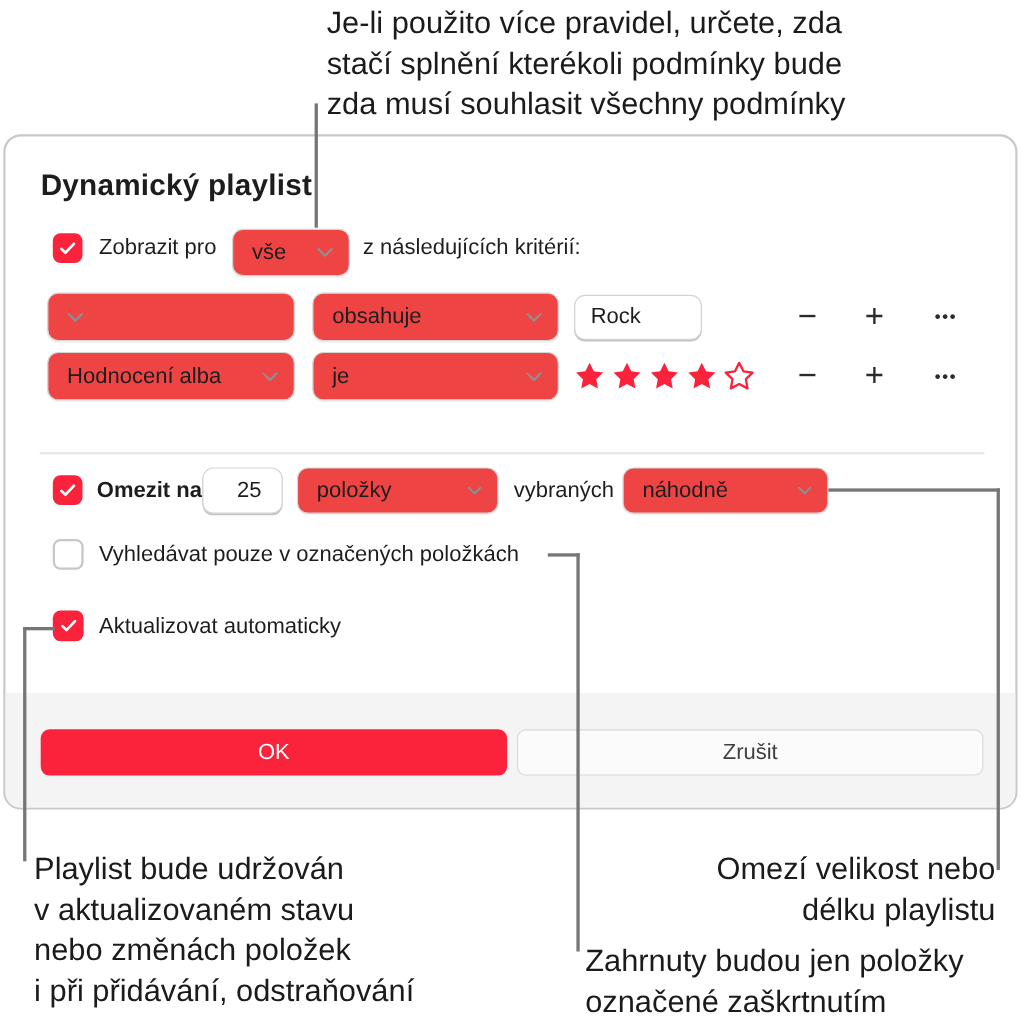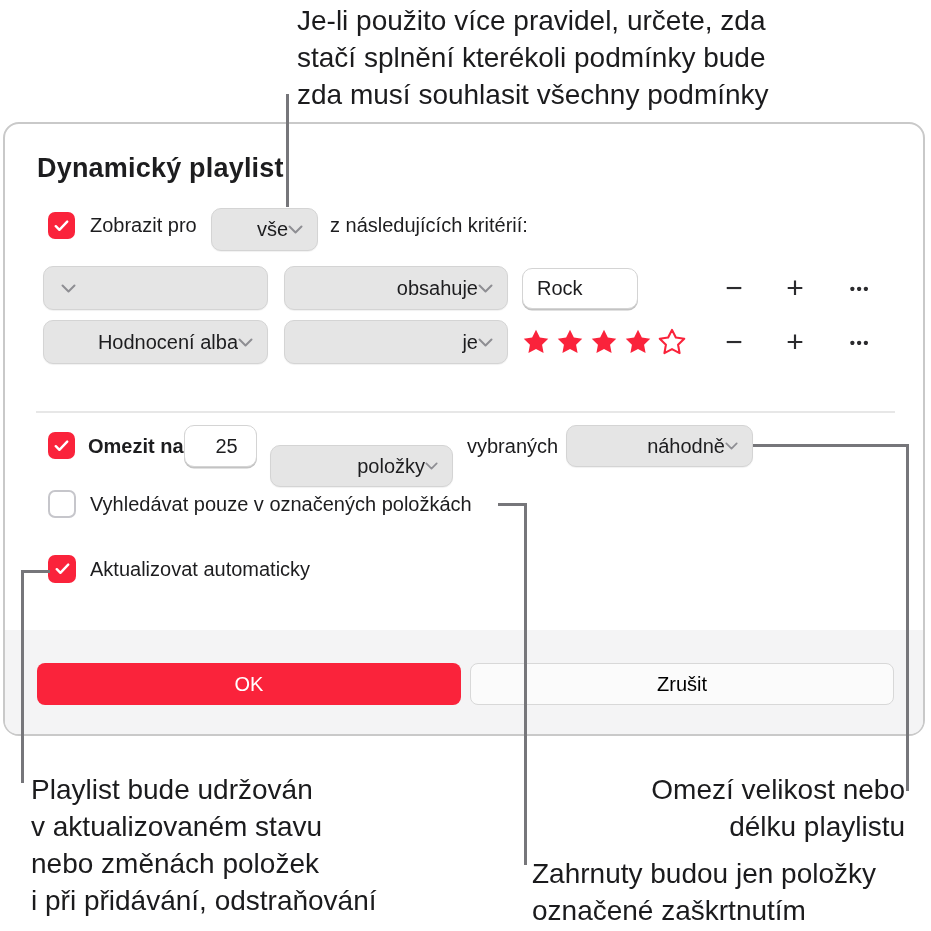--- a/index.html
+++ b/index.html
@@ -33,23 +33,23 @@
     cursor:default;
   }
   .checkbox.checked{background:#fa233b;border:none;}
   .checkbox .check-icon{display:none;}
   .checkbox.checked .check-icon{display:block;}
 
   .row-label{font-size:20px;color:#1d1d1f;white-space:nowrap;}
 
   
   .popup{
-    box-sizing:border-box;background:#e5e5e5;border:1.5px solid #d4d4d4;border-radius:10px;
+    box-sizing:border-box;background:#ef4444;border:1.5px solid #d4d4d4;border-radius:10px;
     box-shadow:0 1px 1px rgba(0,0,0,.06);
-    display:flex;align-items:center;font-size:20px;padding:0 14px 0 17px;text-align:right;
+    display:flex;align-items:center;font-size:20px;padding:0 14px 0 17px;
   }
   .popup .popup-value{flex:1;white-space:nowrap;overflow:hidden;}
   .popup svg{flex:none;}
 
   
   .textfield{
     box-sizing:border-box;background:#fff;border:1.5px solid #d4d4d4;border-radius:10px;
     box-shadow:0 1.5px 0 #c3c3c3;
     font-size:20px;display:flex;align-items:center;padding:0 14px;
   }
@@ -69,21 +69,21 @@
   
   .divider{background:#e7e7e7;}
 
   
   .footer-band{left:0;right:0;top:506px;bottom:0;background:#f4f4f5;border-radius:0 0 13px 13px;}
   .btn{
     box-sizing:border-box;border-radius:8px;font-size:20px;
     display:flex;align-items:center;justify-content:center;white-space:nowrap;
   }
   .btn-primary{background:#fa233b;color:#ffffff;border:none;}
-  .btn-secondary{background:#fbfbfb;color:#000000;border:1px solid #d8d8d8;}
+  .btn-secondary{background:#fbfbfb;color:#404040;border:1px solid #d8d8d8;}
 </style>
 </head>
 <body>
 
 <div class="abs annotation" style="left:297px;top:2px;">
   <div>Je-li použito více pravidel, určete, zda</div>
   <div>stačí splnění kterékoli podmínky bude</div>
   <div>zda musí souhlasit všechny podmínky</div>
 </div>
 
@@ -160,21 +160,21 @@
 
   <div class="abs checkbox checked" style="left:43px;top:308px;">
     <svg class="check-icon" width="15" height="12" viewBox="0 0 15 12">
         <path d="M1.8 6.2l3.6 3.6L13.2 1.6" fill="none" stroke="#ffffff" stroke-width="2.4" stroke-linecap="round" stroke-linejoin="round"></path>
       </svg>
   </div>
   <div class="abs row-label" style="left:83px;top:301px;line-height:42px;font-weight:bold;">Omezit na</div>
   <div class="abs textfield center" style="left:179px;top:301px;width:73px;height:42px;padding-left:12px;">
     <span>25</span>
   </div>
-  <div class="abs popup" style="left:265px;top:301px;width:183px;height:42px;margin-top:20px;">
+  <div class="abs popup" style="left:265px;top:301px;width:183px;height:42px;">
     <span class="popup-value">položky</span>
     <svg width="13" height="8" viewBox="0 0 15 9">
         <path d="M1.5 1.5l6 6 6-6" fill="none" stroke="#8e8e93" stroke-width="2" stroke-linecap="round" stroke-linejoin="round"></path>
       </svg>
   </div>
   <div class="abs row-label" style="left:462px;top:301px;line-height:42px;">vybraných</div>
   <div class="abs popup" style="left:561px;top:301px;width:187px;height:42px;">
     <span class="popup-value">náhodně</span>
     <svg width="13" height="8" viewBox="0 0 15 9">
         <path d="M1.5 1.5l6 6 6-6" fill="none" stroke="#8e8e93" stroke-width="2" stroke-linecap="round" stroke-linejoin="round"></path>

